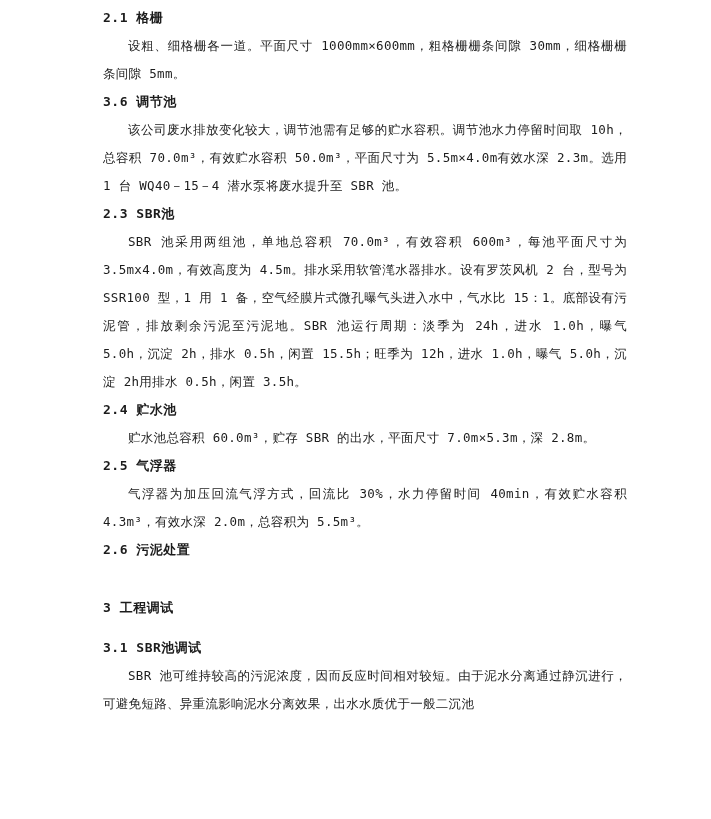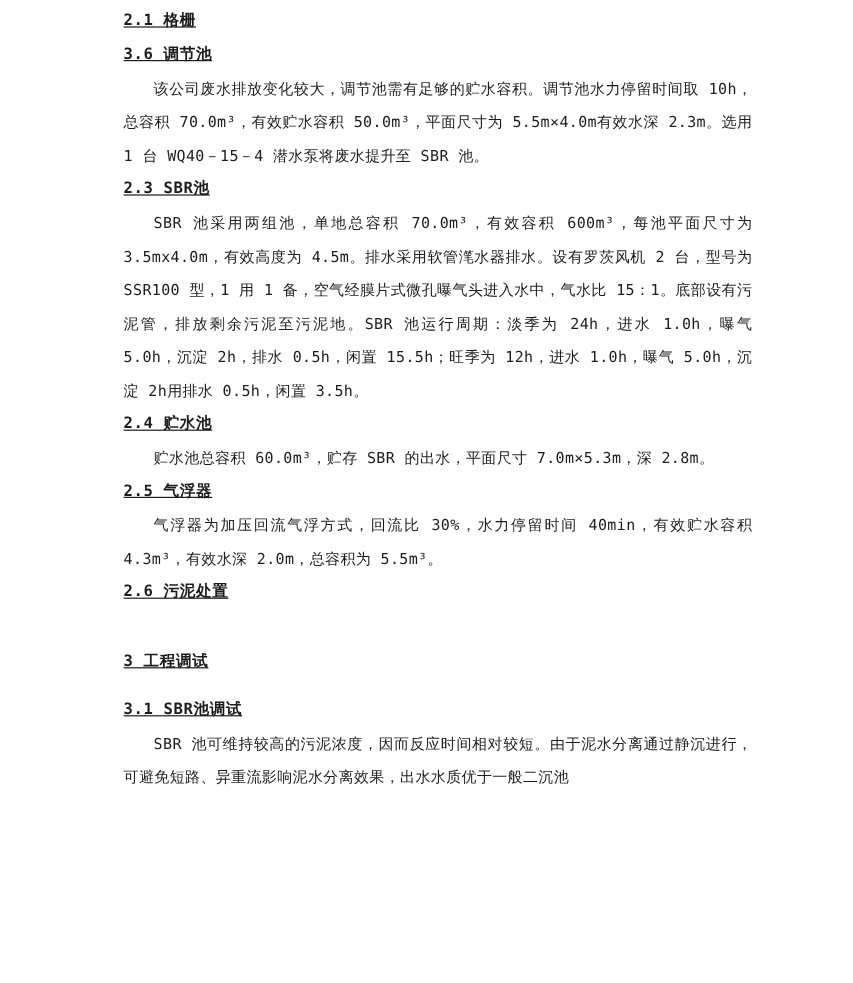--- a/index.html
+++ b/index.html
@@ -18,21 +18,20 @@
     font-family: "DejaVu Sans Mono", "DejaVu Sans", sans-serif;
     overflow: hidden;
   }
   .h {
     font-weight: bold;
     font-size: 13px;
     line-height: 28px;
     letter-spacing: 0.5px;
     margin: 0;
     white-space: nowrap;
-    text-decoration: underline;
   }
   .para {
     margin: 0;
     font-size: 12.5px;
     line-height: 28px;
     text-align: justify;
     text-indent: 2em;
     letter-spacing: 0.3px;
   }
   .gap-lg { margin-top: 30px; }
@@ -44,20 +43,21 @@
     letter-spacing: 0;
     color: #333333;
   }
 </style>
 </head>
 <body>
 
 <div class="page">
 
   <div class="h">2.1 格栅</div>
+  <p class="para">设粗、细格栅各一道。平面尺寸 1000mm×600mm，粗格栅栅条间隙 30mm，细格栅栅条间隙 5mm。</p>
 
   <div class="h">3.6 调节池</div>
   <p class="para">该公司废水排放变化较大，调节池需有足够的贮水容积。调节池水力停留时间取 10h，总容积 70.0m³，有效贮水容积 50.0m³，平面尺寸为 5.5m×4.0m有效水深 2.3m。选用 1 台 WQ40－15－4 潜水泵将废水提升至 SBR 池。</p>
 
   <div class="h">2.3 SBR池</div>
   <p class="para">SBR 池采用两组池，单地总容积 70.0m³，有效容积 600m³，每池平面尺寸为 3.5mx4.0m，有效高度为 4.5m。排水采用软管滗水器排水。设有罗茨风机 2 台，型号为 SSR100 型，1 用 1 备，空气经膜片式微孔曝气头进入水中，气水比 15：1。底部设有污泥管，排放剩余污泥至污泥地。SBR 池运行周期：淡季为 24h，进水 1.0h，曝气 5.0h，沉淀 2h，排水 0.5h，闲置 15.5h；旺季为 12h，进水 1.0h，曝气 5.0h，沉淀 2h用排水 0.5h，闲置 3.5h。</p>
 
   <div class="h">2.4 贮水池</div>
   <p class="para">贮水池总容积 60.0m³，贮存 SBR 的出水，平面尺寸 7.0m×5.3m，深 2.8m。</p>
 

